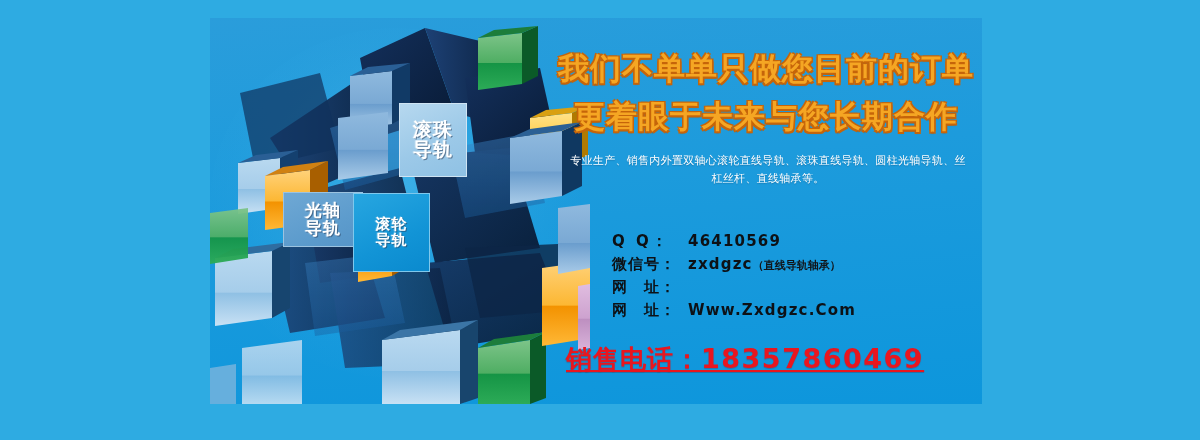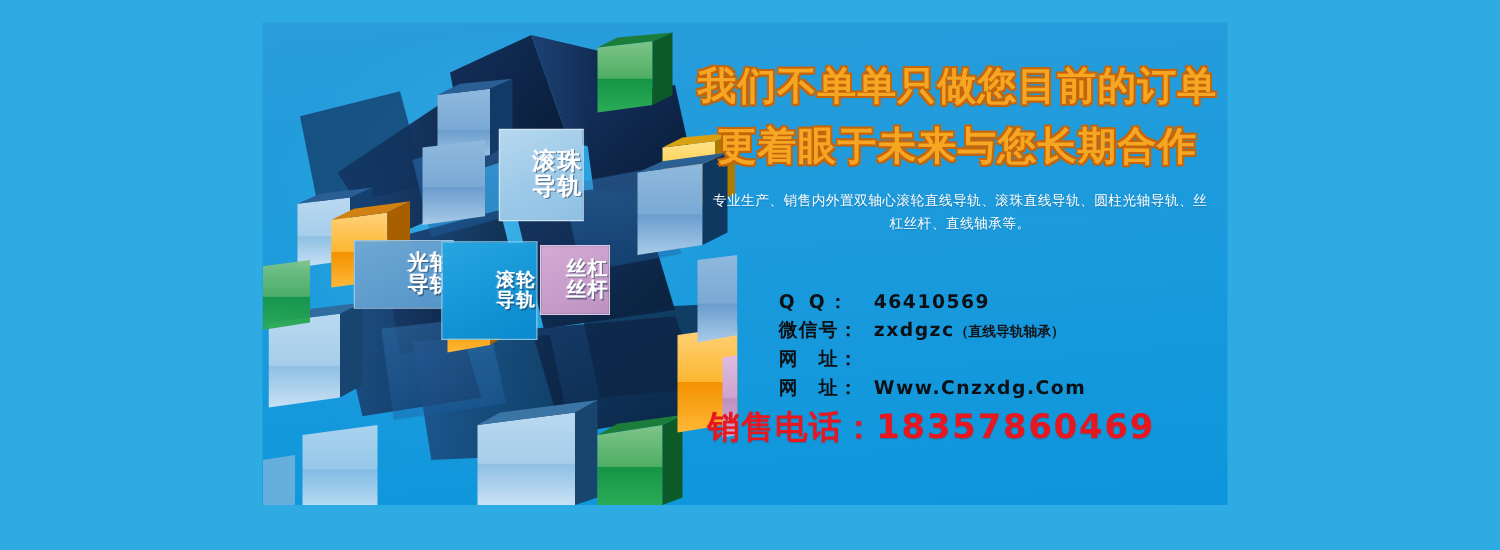--- a/index.html
+++ b/index.html
@@ -20,21 +20,21 @@
   }
   
   #cubes{
     position:absolute;left:0;top:0;width:380px;height:386px;
     overflow:hidden;
   }
   #cubes svg{display:block;}
   
   .lblcube{
     position:absolute;
-    display:flex;align-items:center;justify-content:flex-end;
+    display:flex;align-items:center;justify-content:center;
     text-align:center;
     color:#ffffff;
     font-weight:bold;
     line-height:1.04;
     letter-spacing:1px;
     text-shadow:
        1px 1px 0 rgba(40,60,90,.55),
       -1px 0 0 rgba(255,255,255,.25);
     box-sizing:border-box;
   }
@@ -98,35 +98,35 @@
     display:flex;align-items:baseline;
     height:23px;
     font-size:15px;
     white-space:nowrap;
   }
   .clabel{
     display:inline-block;width:76px;
     font-weight:bold;
     letter-spacing:3px;
     color:#0d1116;
-    margin-left:11px;
   }
   .clabel.wide{letter-spacing:1px;font-family:Liberation Serif, serif;}
   .cvalue{
     font-weight:bold;letter-spacing:1.2px;color:#0d1116;
   }
   .cnote{font-weight:bold;font-size:11px;letter-spacing:0;text-align:center;}
   #phone{
-    position:absolute;left:16px;top:306px;width:420px;
+    position:absolute;left:16px;top:324px;width:420px;
     white-space:nowrap;
     color:#e8161f;
     font-weight:bold;
     font-size:26px;
     letter-spacing:1px;
     text-shadow:0 1px 1px rgba(120,0,0,.25);
+    text-decoration:underline;
   }
   #phone .num{font-size:27px;letter-spacing:1.5px;}
 </style>
 </head>
 <body>
 
 <div id="banner">
 
   <div id="panel">
 
@@ -299,24 +299,20 @@
         <span class="t">滚珠
 导轨</span>
       </div>
       <div class="lblcube" id="cube-guangzhou">
         <span class="t">光轴
 导轨</span>
       </div>
       <div class="lblcube" id="cube-gunlun">
         <span class="t">滚轮
 导轨</span>
-      </div>
-      <div class="lblcube" id="cube-sigang">
-        <span class="t">丝杠
-丝杆</span>
       </div>
     </div>
 
     <div id="content">
 
       <div class="headline" id="headline1">我们不单单只做您目前的订单</div>
       <div class="headline" id="headline2">更着眼于未来与您长期合作</div>
 
       <div id="desc">专业生产、销售内外置双轴心滚轮直线导轨、滚珠直线导轨、圆柱光轴导轨、丝杠丝杆、直线轴承等。</div>
 
@@ -328,21 +324,21 @@
         <div class="crow">
           <span class="clabel wide">微信号：</span>
           <span class="cvalue">zxdgzc</span>
           <span class="cnote">（直线导轨轴承）</span>
         </div>
         <div class="crow">
           <span class="clabel wide">网　址：</span>
         </div>
         <div class="crow">
           <span class="clabel wide">网　址：</span>
-          <span class="cvalue">Www.Cnzxdg.Com</span>
+          <span class="cvalue">Www.Zxdgzc.Com</span>
         </div>
       </div>
 
       <div id="phone">
         <span>销售电话：</span><span class="num">18357860469</span>
       </div>
 
     </div>
   </div>
 </div>

